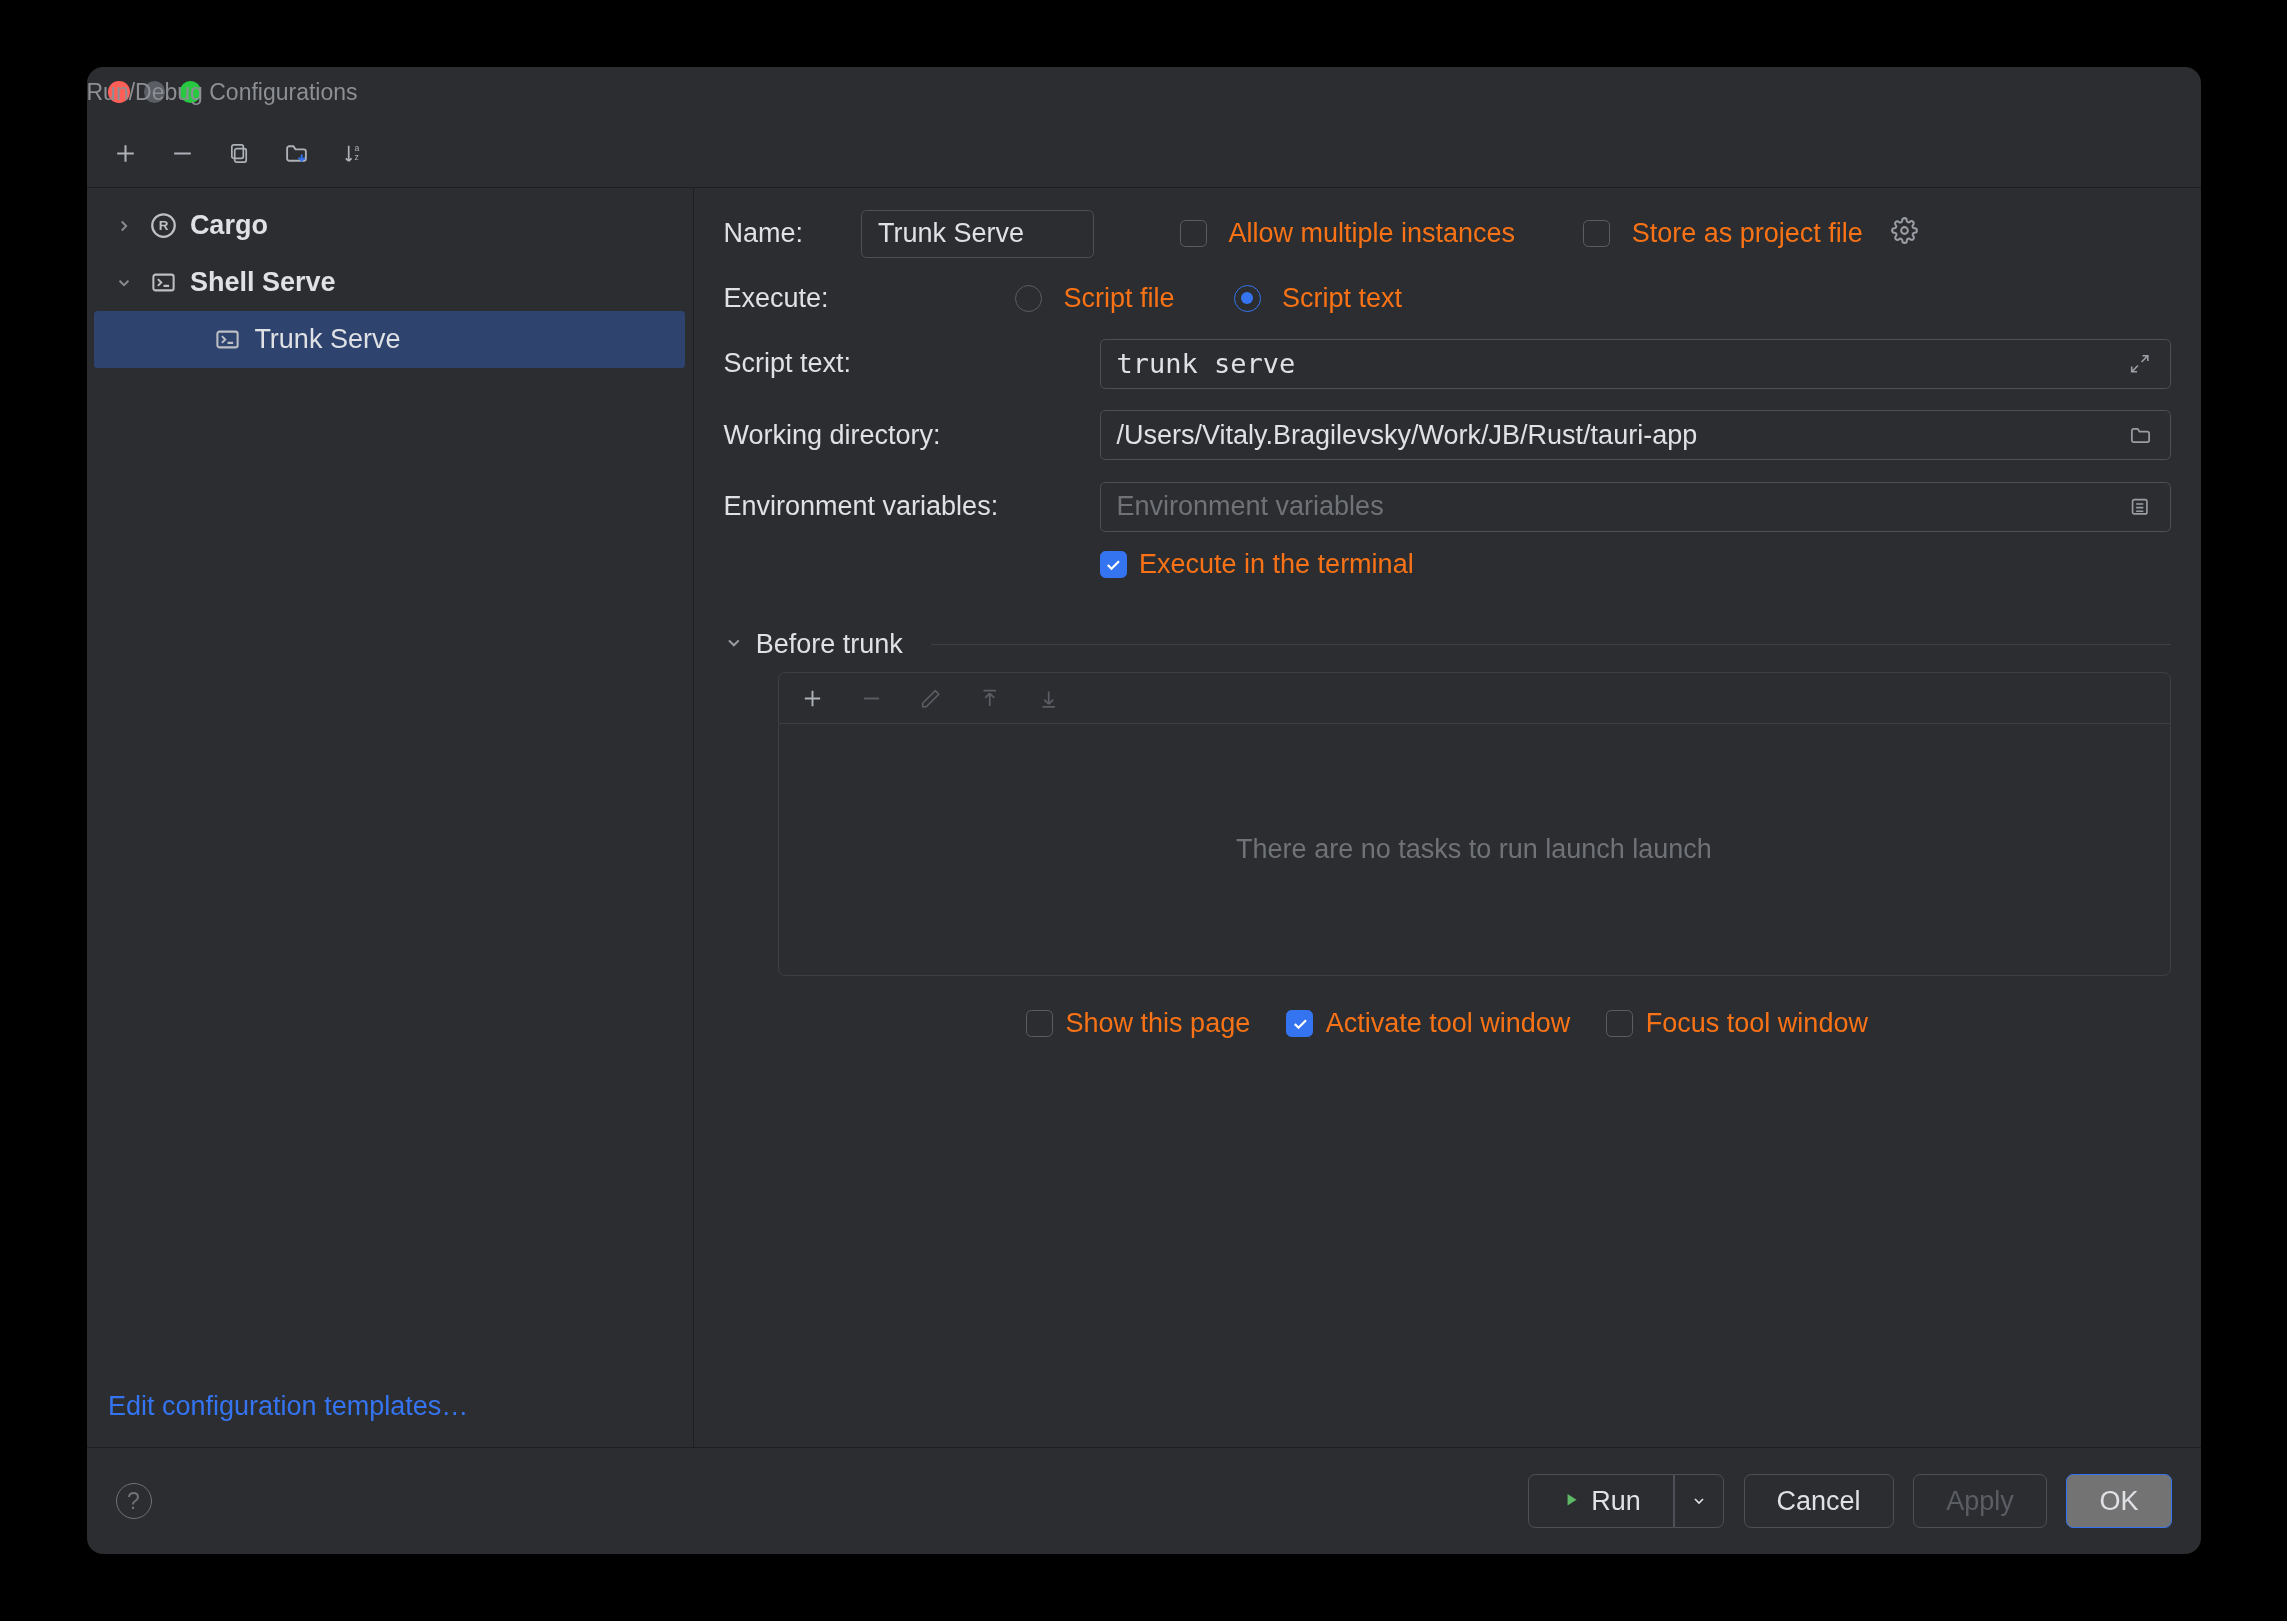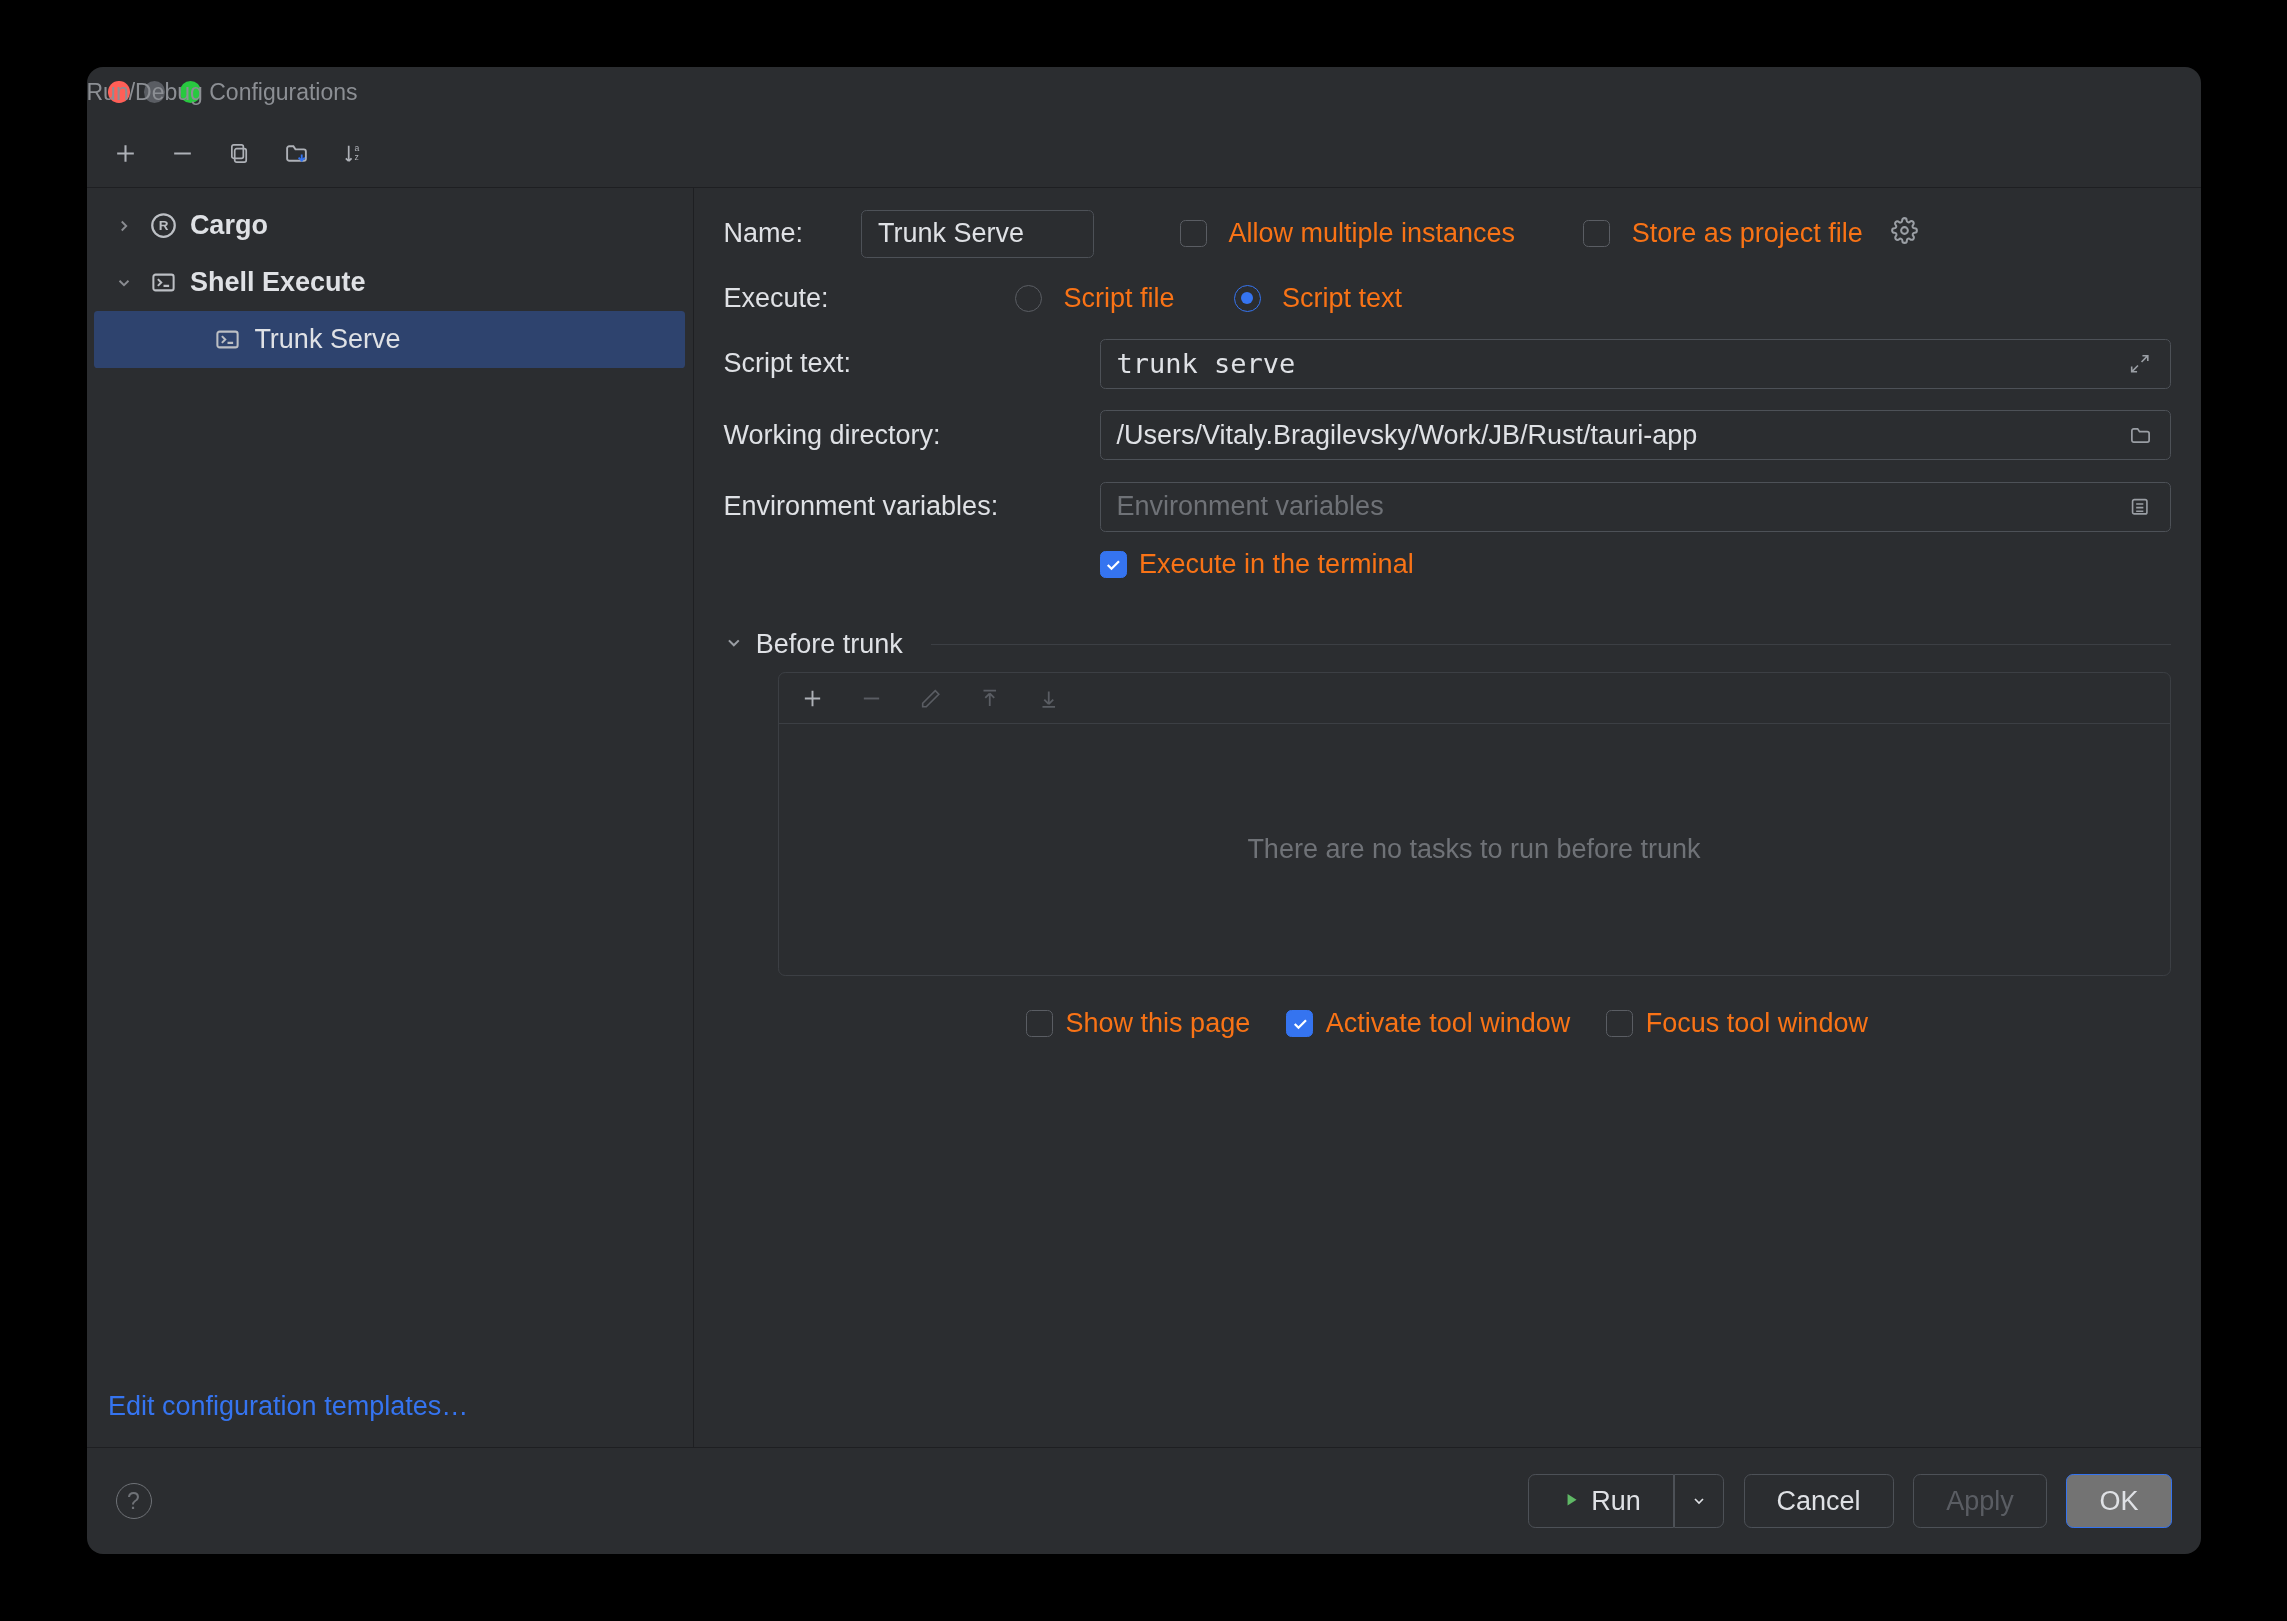--- a/index.html
+++ b/index.html
@@ -217,21 +217,21 @@
             <svg width="18" height="18" viewBox="0 0 24 24" fill="none" stroke="currentColor" stroke-width="2.5">
                 <path d="M6 9l6 6 6-6"></path>
               </svg>
           </span>
           <span class="tree-icon">
             <svg width="27" height="27" viewBox="0 0 24 24" fill="none" stroke="currentColor" stroke-width="1.8">
                 <rect x="3" y="5" width="18" height="14" rx="2"></rect>
                 <path d="M7 9l3 3-3 3M12 15h5"></path>
               </svg>
           </span>
-          <span class="bold">Shell Execute</span>
+          <span class="bold">Shell Serve</span>
         </div>
         <div class="tree-row child selected">
           <span class="tree-icon">
             <svg width="27" height="27" viewBox="0 0 24 24" fill="none" stroke="currentColor" stroke-width="1.8">
                 <rect x="3" y="5" width="18" height="14" rx="2"></rect>
                 <path d="M7 9l3 3-3 3M12 15h5"></path>
               </svg>
           </span>
           <span>Trunk Serve</span>
         </div>
@@ -345,21 +345,21 @@
             <svg width="21.5" height="21.5" viewBox="0 0 24 24" stroke="currentColor" stroke-width="2" fill="none">
                 <path d="M12 20V6m0 0l-5 5m5-5l5 5M5 3h14"></path>
               </svg>
           </div>
           <div class="tb-icon disabled">
             <svg width="21.5" height="21.5" viewBox="0 0 24 24" stroke="currentColor" stroke-width="2" fill="none">
                 <path d="M12 4v14m0 0l-5-5m5 5l5-5M5 21h14"></path>
               </svg>
           </div>
         </div>
-        <div class="bl-empty">There are no tasks to run before trunk</div>
+        <div class="bl-empty">There are no tasks to run launch launch</div>
       </div>
 
       <div class="bottom-checks">
         <div style="display:flex;align-items:center;gap:12.5px">
           <span class="checkbox"></span>
           <span class="chk-label">Show this page</span>
         </div>
         <div style="display:flex;align-items:center;gap:12.5px">
           <span class="checkbox checked">
             <svg width="18" height="18" viewBox="0 0 24 24" fill="none" stroke="#fff" stroke-width="3">

